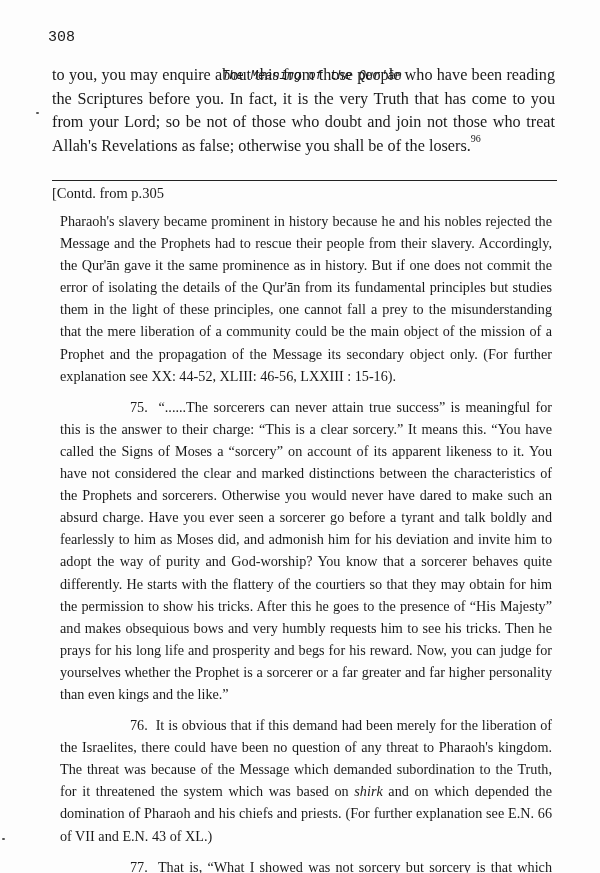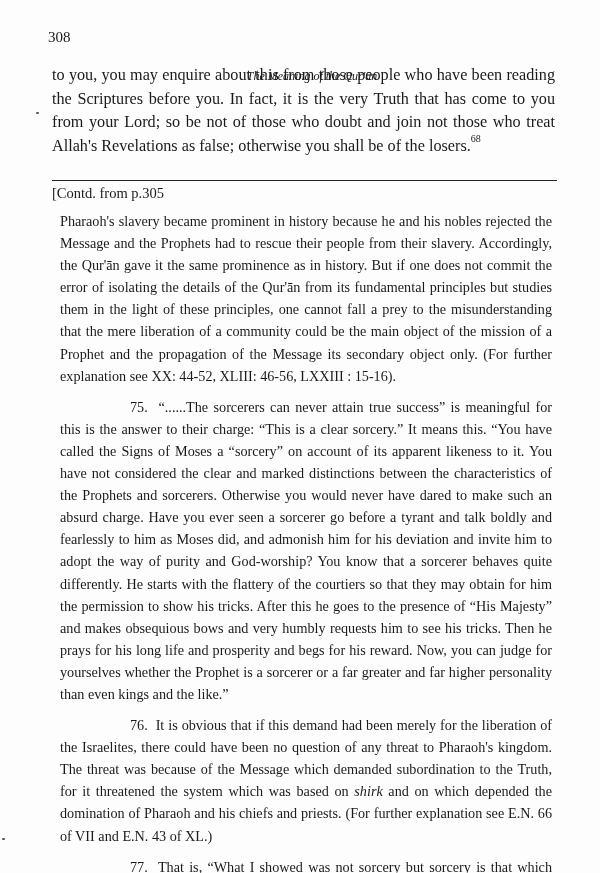--- a/index.html
+++ b/index.html
@@ -20,20 +20,21 @@
     left: 0; top: 0;
     width: 600px; height: 873px;
     background: #fdfdfd;
   }
   .header {
     position: absolute;
     top: 29px;
     left: 48px;
     width: 510px;
     height: 22px;
+    font-family: Liberation Mono, monospace;
   }
   .page-number {
     position: absolute;
     left: 0;
     top: 0;
     font-size: 15px;
   }
   .running-title {
     position: absolute;
     left: 0;
@@ -104,21 +105,21 @@
 </head>
 <body>
 
 <div class="page">
 
   <div class="header">
     <span class="page-number">308</span>
     <span class="running-title">The Meaning of the Qur'ān</span>
   </div>
 
-  <p class="main-text"><span>to you, you may enquire about this from those people who have been reading the Scriptures before you. In fact, it is the very Truth that has come to you from your Lord; so be not of those who doubt and join not those who treat Allah's Revelations as false; otherwise you shall be of the losers.</span><sup>68</sup></p>
+  <p class="main-text"><span>to you, you may enquire about this from those people who have been reading the Scriptures before you. In fact, it is the very Truth that has come to you from your Lord; so be not of those who doubt and join not those who treat Allah's Revelations as false; otherwise you shall be of the losers.</span><sup>96</sup></p>
 
   <div class="rule"></div>
 
   <div class="contd">[Contd. from p.305</div>
 
   <div class="notes">
     <p><span>Pharaoh's slavery became prominent in history because he and his nobles rejected the Message and the Prophets had to rescue their people from their slavery. Accordingly, the Qur'ān gave it the same prominence as in history. But if one does not commit the error of isolating the details of the Qur'ān from its fundamental principles but studies them in the light of these principles, one cannot fall a prey to the misunderstanding that the mere liberation of a community could be the main object of the mission of a Prophet and the propagation of the Message its secondary object only. (For further explanation see XX: 44-52, XLIII: 46-56, LXXIII : 15-16).</span></p>
 
     <p class="indent"><span>75.</span>&nbsp; <span>“......The sorcerers can never attain true success” is meaningful for this is the answer to their charge: “This is a clear sorcery.” It means this. “You have called the Signs of Moses a “sorcery” on account of its apparent likeness to it. You have not considered the clear and marked distinctions between the characteristics of the Prophets and sorcerers. Otherwise you would never have dared to make such an absurd charge. Have you ever seen a sorcerer go before a tyrant and talk boldly and fearlessly to him as Moses did, and admonish him for his deviation and invite him to adopt the way of purity and God-worship? You know that a sorcerer behaves quite differently. He starts with the flattery of the courtiers so that they may obtain for him the permission to show his tricks. After this he goes to the presence of “His Majesty” and makes obsequious bows and very humbly requests him to see his tricks. Then he prays for his long life and prosperity and begs for his reward. Now, you can judge for yourselves whether the Prophet is a sorcerer or a far greater and far higher personality than even kings and the like.”</span></p>
 

